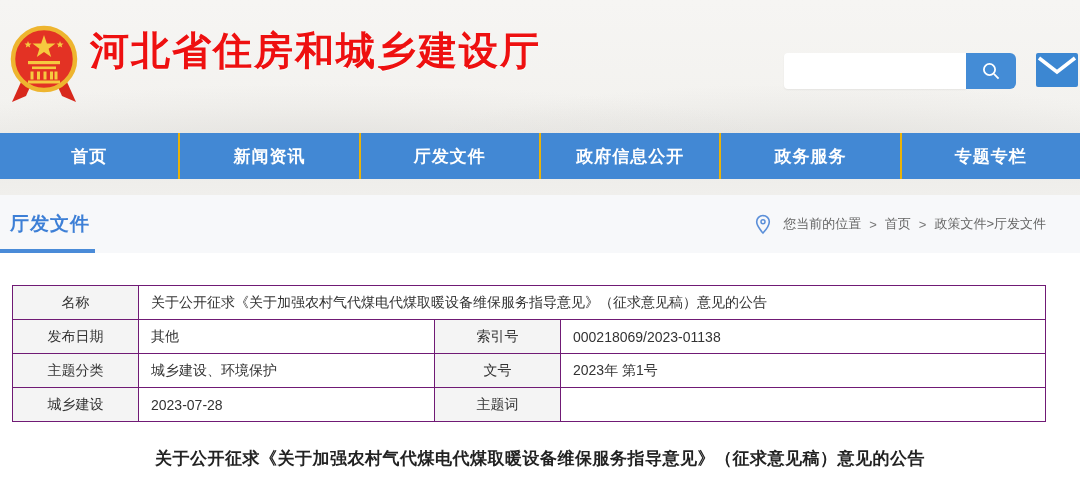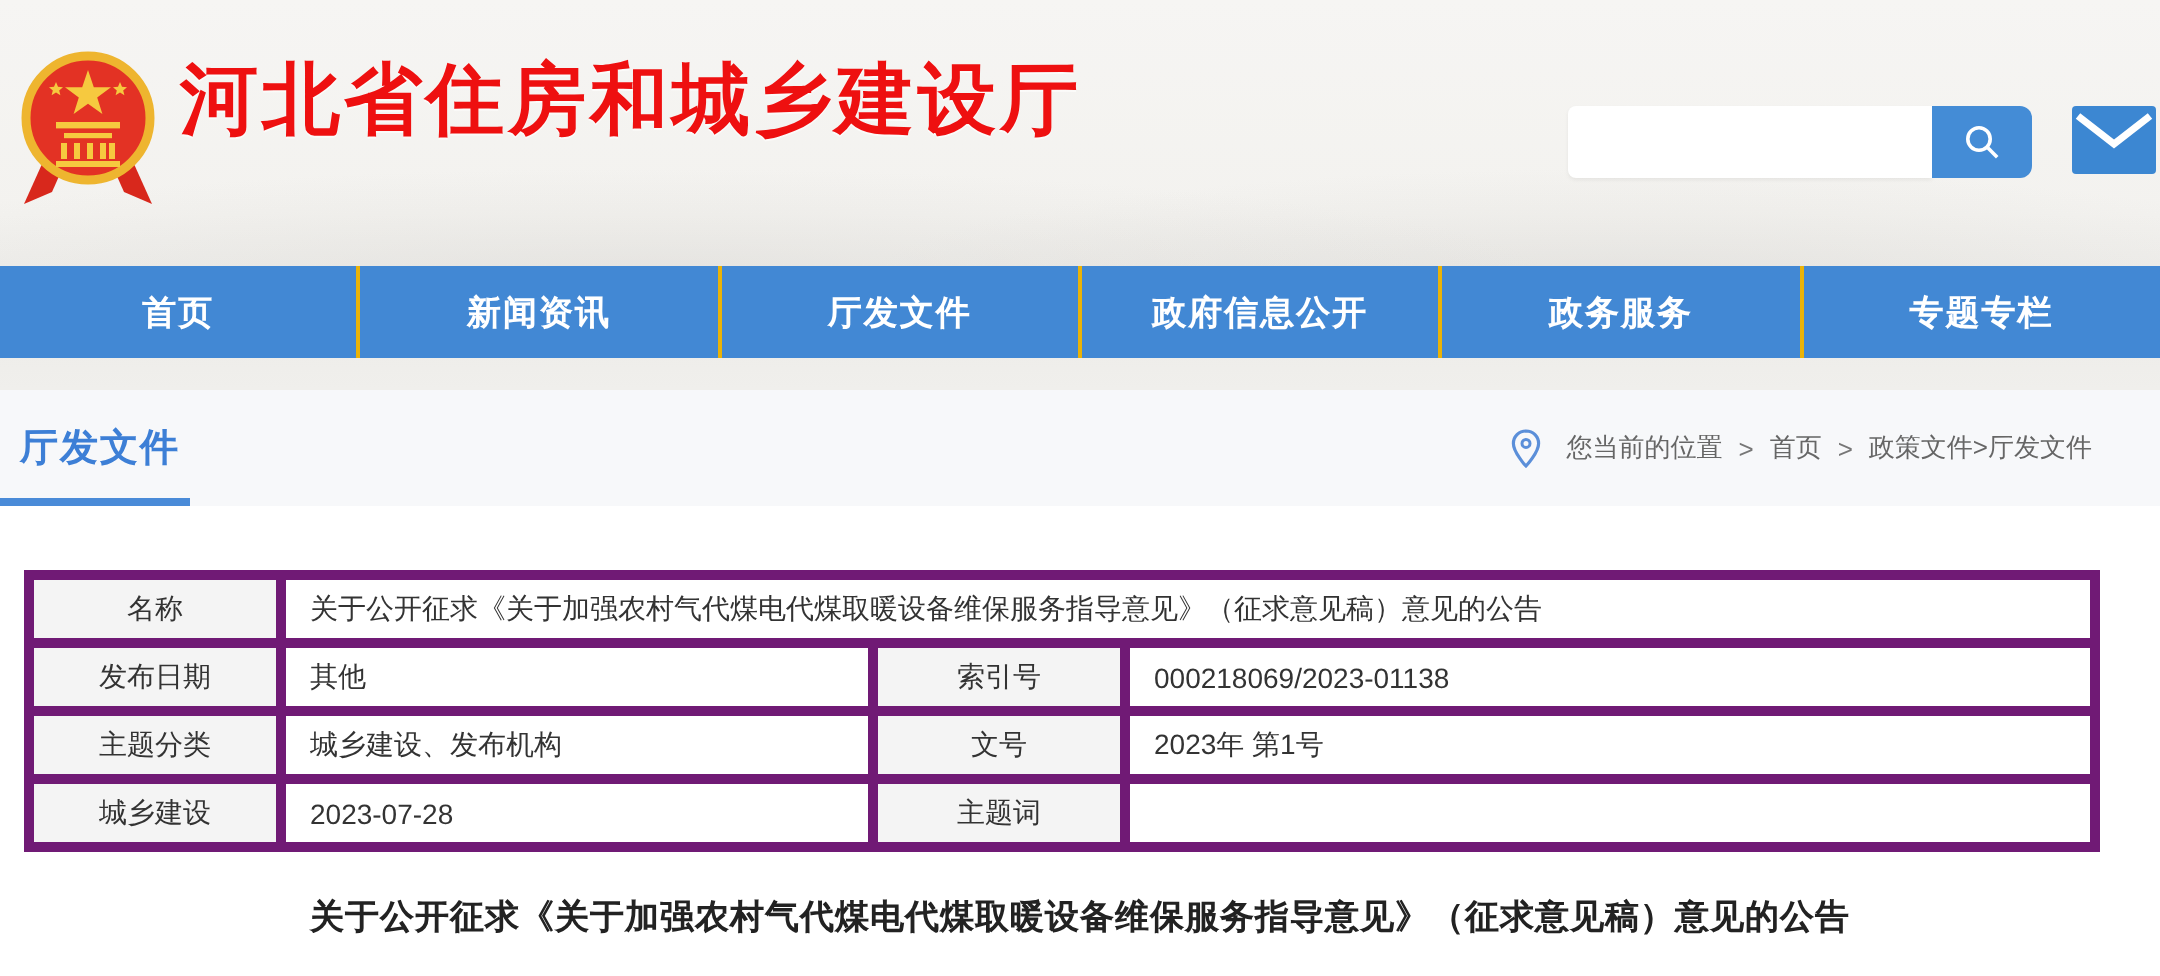--- a/index.html
+++ b/index.html
@@ -58,21 +58,21 @@
   .section-title { margin-left:10px; color:#3d7fd6; font-size:19px; font-weight:bold; letter-spacing:1px; }
   .section-underline { position:absolute; left:0; bottom:0; width:95px; height:4px; background:#4a8bd8; }
   .crumbs { display:flex; align-items:center; margin-right:34px; color:#666; font-size:13px; }
   .crumbs .pin { margin-right:12px; display:flex; align-items:center; }
   .crumbs .sep { margin:0 8px; color:#777; }
   .crumb-link { cursor:pointer; color:#666; text-decoration:none; }
 
   
   .doc-table { position:absolute; left:12px; top:285px; width:1033px;
     border-collapse:collapse; table-layout:fixed; font-size:14px; color:#333; }
-  .doc-table td { border:5px solid #701a75; height:34px; padding:0 12px; background:#ffffff; }
+  .doc-table td { border:1px solid #701a75; height:34px; padding:0 12px; background:#ffffff; }
   .doc-table td.lbl { background:#f4f4f4; text-align:center; color:#333; padding:0 4px; }
 
   
   .article-title {
     position:absolute; left:0; top:447px; width:1080px; text-align:center;
     font-size:17px; font-weight:bold; color:#222222; letter-spacing:.5px;
   }
   .page { position:relative; width:860px; height:488px; }
 </style>
 </head>
@@ -160,21 +160,21 @@
       <td colspan="3">关于公开征求《关于加强农村气代煤电代煤取暖设备维保服务指导意见》（征求意见稿）意见的公告</td>
     </tr>
     <tr>
       <td class="lbl">发布日期</td>
       <td>其他</td>
       <td class="lbl">索引号</td>
       <td>000218069/2023-01138</td>
     </tr>
     <tr>
       <td class="lbl">主题分类</td>
-      <td>城乡建设、发布机构</td>
+      <td>城乡建设、环境保护</td>
       <td class="lbl">文号</td>
       <td>2023年 第1号</td>
     </tr>
     <tr>
       <td class="lbl">城乡建设</td>
       <td>2023-07-28</td>
       <td class="lbl">主题词</td>
       <td></td>
     </tr>
   </tbody>

